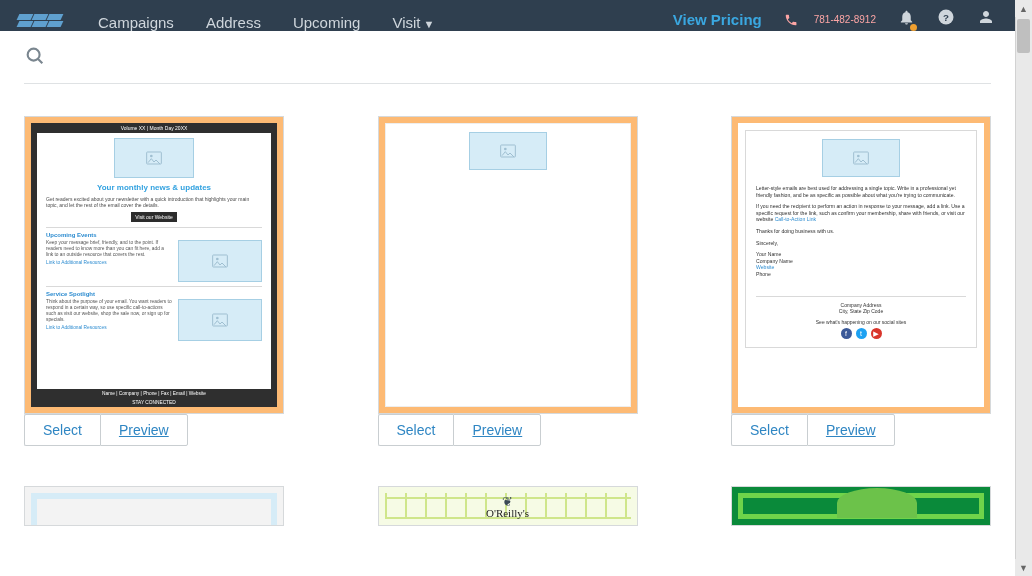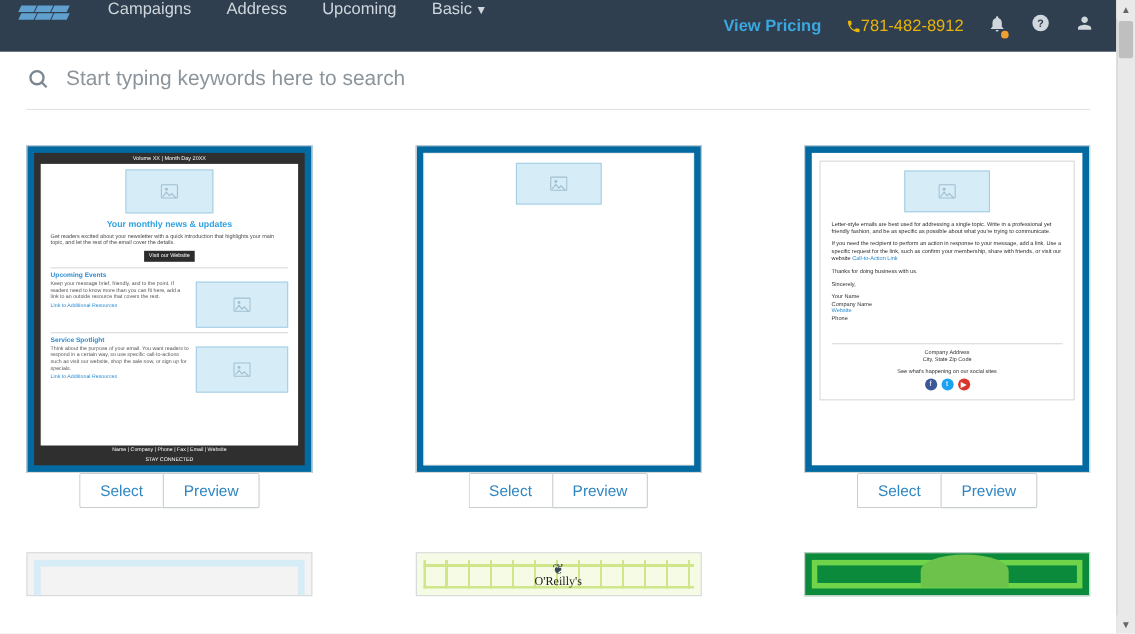--- a/index.html
+++ b/index.html
@@ -53,24 +53,24 @@
     position: absolute;
     left: 0;
     top: 0;
     right: 17px;
     bottom: 0;
     background: #fff;
     overflow: hidden;
   }
   
   .navbar {
-    height: 47px;
+    height: 31px;
     background: #2f3f4f;
     display: flex;
-    align-items: flex-start;
+    align-items: flex-end;
     padding: 0 20px 0 18px;
     color: #fff;
   }
   .brand {
     width: 50px;
     height: 22px;
     margin-right: 30px;
     display: flex;
     flex-wrap: wrap;
     align-content: center;
@@ -79,21 +79,21 @@
   .brand span {
     width: 14px; height: 6px;
     background: #5fa0cf;
     transform: skewX(-25deg);
   }
   .nav-links { display: flex; gap: 32px; font-size: 15px; }
   .nav-links .link { color: #cfd6dc; cursor: pointer; }
   .nav-links .link .chev { font-size: 11px; margin-left: 3px; }
   .nav-right { margin-left: auto; display: flex; align-items: center; gap: 22px; margin-top: 12px; }
   .view-pricing { color: #3aa7e0; font-weight: 600; cursor: pointer; font-size: 15px;}
-  .phone { color: #eab308; font-size: 15px; display: flex; align-items: center; gap: 0; }
+  .phone { color: #fca5a5; font-size: 10px; display: flex; align-items: center; gap: 16px; }
   .icon-btn { color: #cfd6dc; font-size: 17px; cursor: pointer; position: relative; }
   .bell-dot {
     position: absolute;
     width: 7px; height: 7px;
     border-radius: 50%;
     background: #f0a030;
     bottom: 0px; right: -2px;
   }
   
   .content { padding: 0 24px; }
@@ -117,43 +117,43 @@
   .grid {
     display: flex;
     justify-content: space-between;
     margin-top: 32px;
   }
   .card { width: 260px; text-align: center; }
   .thumb {
     width: 260px;
     height: 298px;
     border: 1px solid #d6d9db;
-    background: #0369a1;
+    background: #fdba74;
     display: flex;
     flex-direction: column;
     padding: 6px;
     overflow: hidden;
     cursor: pointer;
   }
   .title {
     font-size: 17px;
     color: #3b4b57;
     margin: 14px 0 12px;
   }
-  .btn-row { display: flex; justify-content: center; }
+  .btn-row { display: flex; }
   .btn {
     padding: 7px 18px;
     font-size: 14px;
     color: #2f86c3;
     background: #fff;
     border: 1px solid #c9ced1;
     cursor: pointer;
   }
   .btn:first-child { border-right: none; border-radius: 2px 0 0 2px; }
-  .btn:last-child  { border-radius: 0 2px 2px 0; }
+  .btn:last-child  { border-radius: 0 2px 2px 0; text-decoration: underline; }
 
   
   .ph {
     background: #d6ecf7;
     border: 1px solid #a6cfe4;
     display: flex;
     align-items: center;
     justify-content: center;
   }
   .ph svg { color: #9fbfd1; width: 16px; height: 14px; }
@@ -239,21 +239,21 @@
           <span></span>
           <span></span>
           <span></span>
           <span></span>
       </div>
       <div class="nav-links">
         <div class="link">Campaigns</div>
         <div class="link">Address</div>
         <div class="link">Upcoming</div>
         <div class="link">
-          <span>Basic</span><span class="chev">▼</span>
+          <span>Visit</span><span class="chev">▼</span>
         </div>
       </div>
       <div class="nav-right">
         <div class="view-pricing">View Pricing</div>
         <div class="phone">
           <svg width="14" height="14" viewBox="0 0 24 24" fill="currentColor">
               <path d="M6.6 10.8c1.4 2.8 3.8 5.1 6.6 6.6l2.2-2.2c.3-.3.7-.4 1.1-.3 1.2.4 2.5.6 3.8.6.6 0 1 .5 1 1V20c0 .6-.5 1-1 1C10.6 21 3 13.4 3 4c0-.6.5-1 1-1h3.5c.6 0 1 .5 1 1 0 1.3.2 2.6.6 3.8.1.4 0 .8-.3 1.1L6.6 10.8z"></path>
             </svg>
           <span>781-482-8912</span>
         </div>
@@ -276,21 +276,20 @@
         </div>
       </div>
     </div>
 
     <div class="content">
       <div class="search-row">
         <svg width="22" height="22" viewBox="0 0 24 24" fill="none" stroke="currentColor" stroke-width="2.3">
             <circle cx="10.5" cy="10.5" r="6.5"></circle>
             <line x1="20" y1="20" x2="15.3" y2="15.3"></line>
           </svg>
-        <input class="search-input" placeholder="Start typing keywords here to search" style="">
       </div>
       <hr class="divider">
 
       <div class="grid">
 
         <div class="card">
           <div class="thumb">
             <div class="mini-news">
               <div class="mn-head">Volume XX | Month Day 20XX</div>
               <div class="mn-body">

